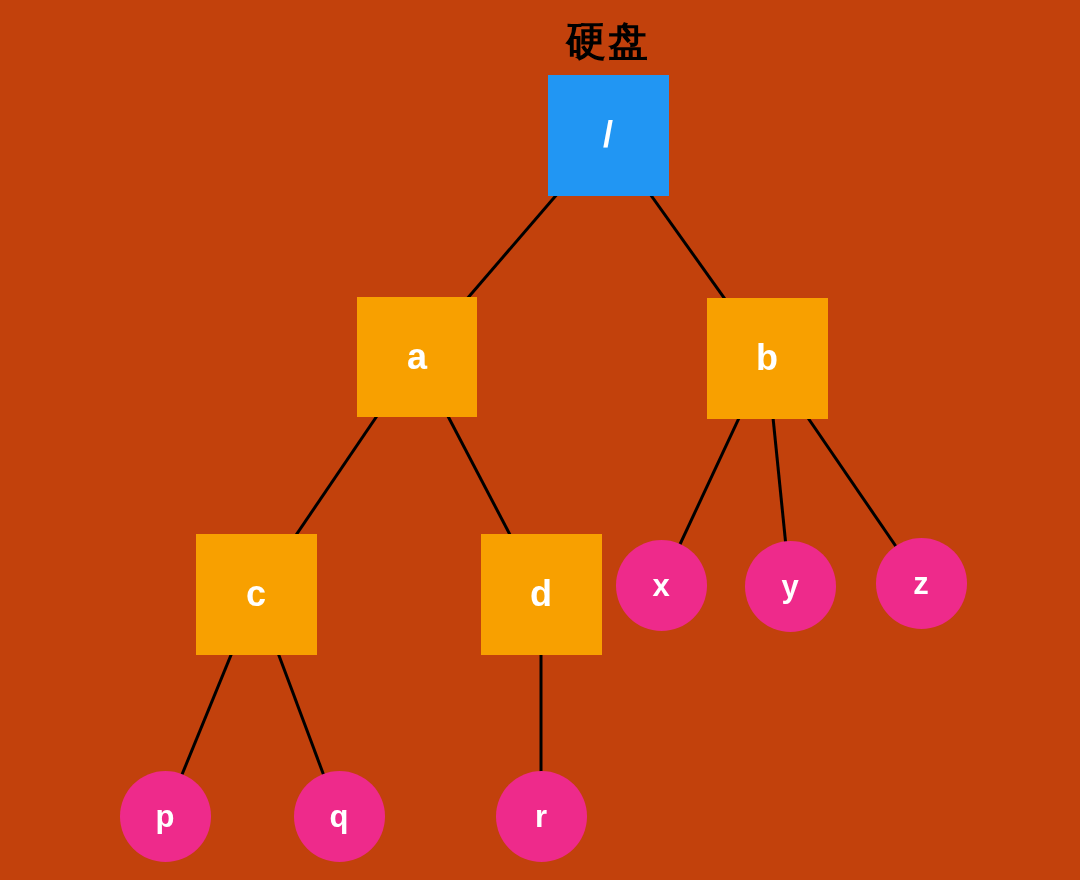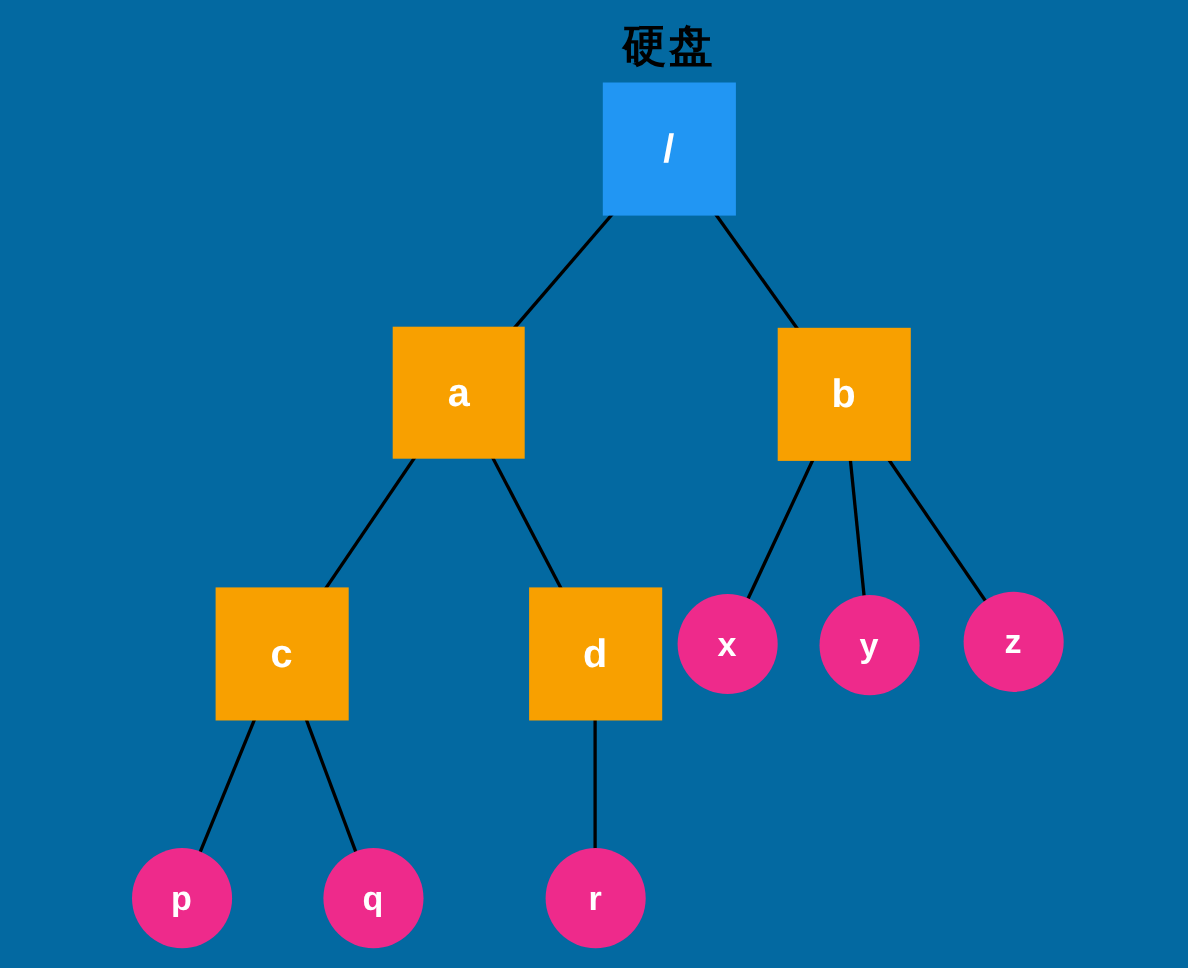--- a/index.html
+++ b/index.html
@@ -4,21 +4,21 @@
 <style>
   html, body {
     margin: 0;
     padding: 0;
     background: #ffffff;
   }
   .stage {
     position: relative;
     width: 1080px;
     height: 880px;
-    background: #0369a1;
+    background: #c2410c;
     overflow: hidden;
     font-family: "Liberation Sans", "DejaVu Sans", sans-serif;
   }
   .diagram-title {
     position: absolute;
     left: 608px;
     top: 14px;
     transform: translateX(-50%);
     font-size: 40px;
     font-weight: 700;

